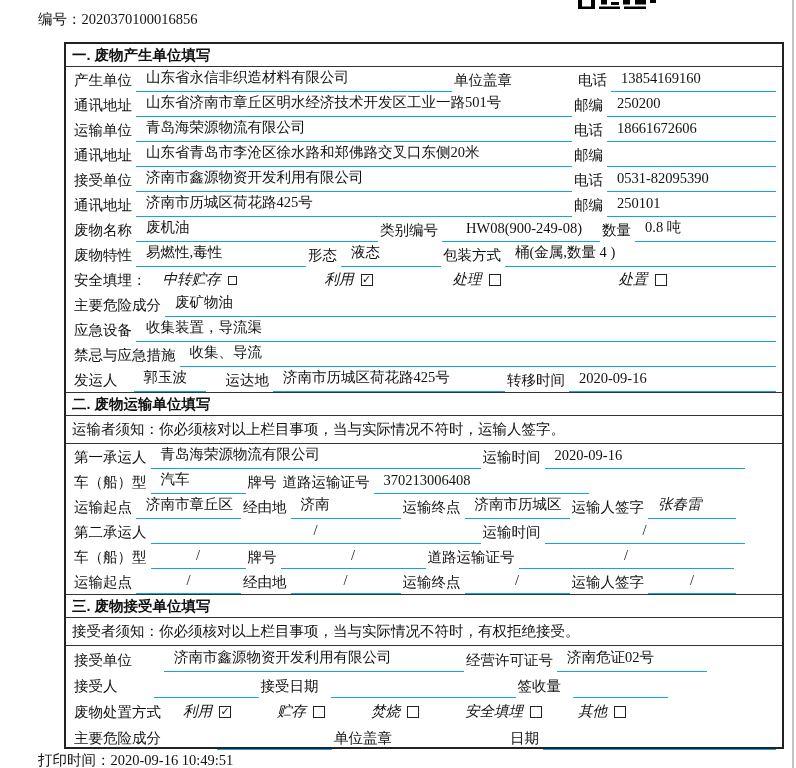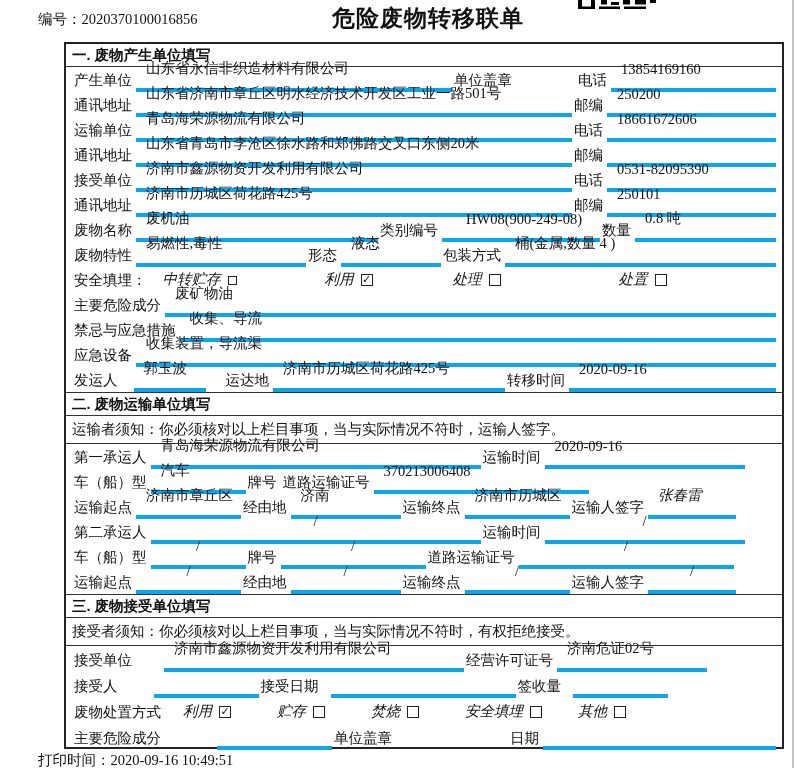--- a/index.html
+++ b/index.html
@@ -21,21 +21,21 @@
              border:2px solid #222; box-sizing:border-box; background:#fff;margin-left:28px; }
   .section + .section { border-top:1px solid #333; }
   .sec-title { font-family:"Liberation Sans","DejaVu Sans",sans-serif; font-weight:bold;
                font-size:14.5px; line-height:17px; padding:3px 6px 2px 6px; border-bottom:1px solid #333; }
   .note { font-size:14.5px; line-height:17px; padding:5px 6px; border-bottom:1px solid #333; white-space:nowrap; }
 
   .row { display:flex; align-items:flex-end; padding:0 6px; height:25px; font-size:14.5px;
          box-sizing:border-box; white-space:nowrap; }
   .section:last-child .row { height:26px; }
   .lbl { padding:0 4px 2px 2px; }
-  .val { border-bottom:4px solid #0ea5e9; padding:0 4px 10px 10px; overflow:hidden; box-sizing:border-box;
+  .val { border-bottom:1px solid #0ea5e9; padding:0 4px 4px 10px; overflow:hidden; box-sizing:border-box;
          min-height:18px; }
   .val.fill { flex:1; }
   .val.center { text-align:center; padding-left:4px; }
   .gap { display:inline-block; flex:0 0 auto; }
 
   .cbw { display:inline-flex; align-items:center; padding-bottom:3px; flex:0 0 auto; }
   .cbl { padding-right:7px;font-style:italic; }
   .cbx { width:12px; height:12px; border:1px solid #222; display:inline-flex; align-items:center;
          justify-content:center; font-size:11px; line-height:1; box-sizing:border-box; }
   .cbx.small { width:9px; height:9px; margin-bottom:-1px; }
@@ -43,21 +43,20 @@
   .print-line { position:absolute; left:38px; top:751px; font-size:14.5px; white-space:nowrap; }
 </style>
 </head>
 <body>
 
 <div class="page">
   <div class="page-edge"></div>
 
   <div class="hdr-serial"><span>编号：</span><span>2020370100016856</span></div>
 
-  <div class="hdr-title">危险废物转移联单</div>
 
   <svg class="qr-frag" viewBox="0 0 88 10" xmlns="http://www.w3.org/2000/svg">
     <rect x="0" y="0" width="4" height="9" fill="#000"></rect>
     <rect x="13" y="0" width="4" height="9" fill="#000"></rect>
     <rect x="0" y="6.5" width="17" height="2.5" fill="#000"></rect>
     <rect x="23" y="0" width="6" height="4.5" fill="#000"></rect>
     <rect x="33" y="2" width="8" height="3" fill="#000"></rect>
     <rect x="45" y="0" width="7" height="4.5" fill="#000"></rect>
     <rect x="57" y="0" width="11" height="4.5" fill="#000"></rect>
     <rect x="21" y="6.5" width="21" height="2.5" fill="#000"></rect>
@@ -143,26 +142,26 @@
           <span class="cbw">
             <span class="cbl">处置</span>
             <span class="cbx"></span>
           </span>
         </div>
         <div class="row">
           <span class="lbl">主要危险成分</span>
           <span class="val fill">废矿物油</span>
         </div>
         <div class="row">
+          <span class="lbl">应急设备</span>
+          <span class="val fill">收集装置，导流渠</span>
+        </div>
+        <div class="row">
           <span class="lbl">禁忌与应急措施</span>
           <span class="val fill">收集、导流</span>
-        </div>
-        <div class="row">
-          <span class="lbl">应急设备</span>
-          <span class="val fill">收集装置，导流渠</span>
         </div>
         <div class="row">
           <span class="lbl">发运人</span>
           <span class="gap" style="width: 12px;"></span>
           <span class="val" style="width: 72px;">郭玉波</span>
           <span class="gap" style="width: 18px;"></span>
           <span class="lbl">运达地</span>
           <span class="val" style="width: 232px;">济南市历城区荷花路425号</span>
           <span class="lbl">转移时间</span>
           <span class="val fill">2020-09-16</span>

